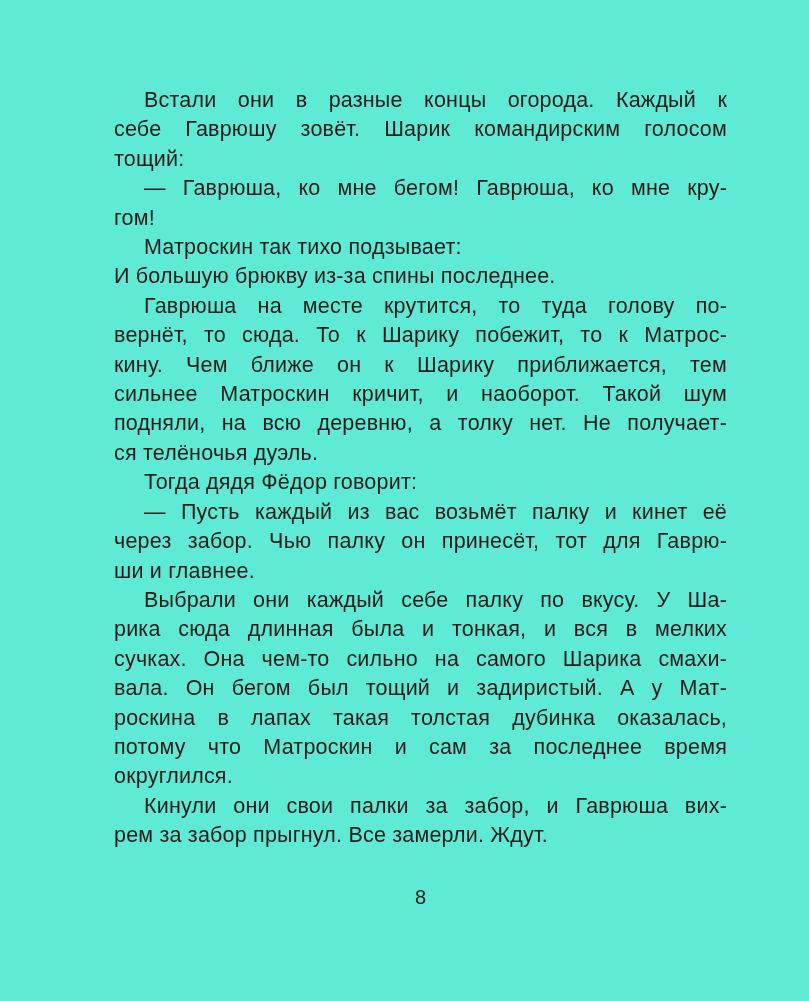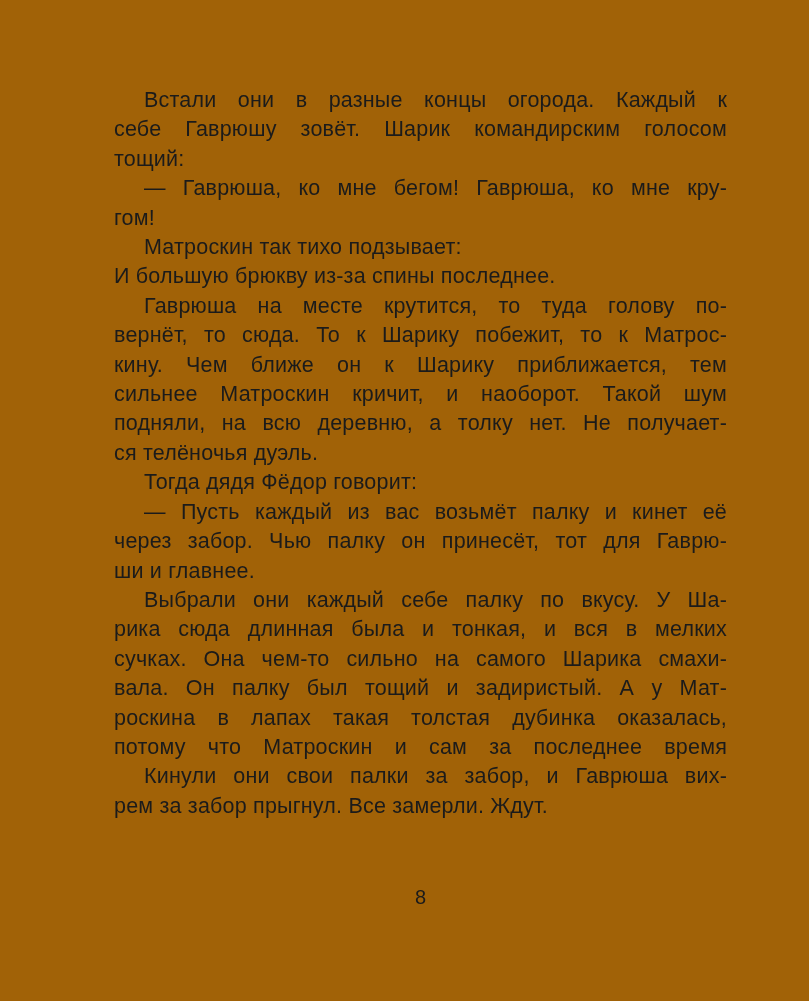--- a/index.html
+++ b/index.html
@@ -4,21 +4,21 @@
 <style>
   html, body {
     margin: 0;
     padding: 0;
     background: #ffffff;
   }
   .book-page {
     position: relative;
     width: 809px;
     height: 1001px;
-    background: #a16207;
+    background: #5eead4;
     font-family: "Liberation Sans", sans-serif;
     color: #1b1b1b;
     overflow: hidden;
   }
   .text-block {
     position: absolute;
     left: 114px;
     top: 86px;
     width: 613px;
     font-size: 21.5px;
@@ -83,23 +83,24 @@
       </div>
       <div class="para">
         <div class="line first">— Пусть каждый из вас возьмёт палку и кинет её</div>
         <div class="line">через забор. Чью палку он принесёт, тот для Гаврю-</div>
         <div class="line last">ши и главнее.</div>
       </div>
       <div class="para">
         <div class="line first">Выбрали они каждый себе палку по вкусу. У Ша-</div>
         <div class="line">рика сюда длинная была и тонкая, и вся в мелких</div>
         <div class="line">сучках. Она чем-то сильно на самого Шарика смахи-</div>
-        <div class="line">вала. Он палку был тощий и задиристый. А у Мат-</div>
+        <div class="line">вала. Он бегом был тощий и задиристый. А у Мат-</div>
         <div class="line">роскина в лапах такая толстая дубинка оказалась,</div>
         <div class="line">потому что Матроскин и сам за последнее время</div>
+        <div class="line last">округлился.</div>
       </div>
       <div class="para">
         <div class="line first">Кинули они свои палки за забор, и Гаврюша вих-</div>
         <div class="line last">рем за забор прыгнул. Все замерли. Ждут.</div>
       </div>
     </div>
   <div class="page-number">8</div>
 </div>
 
 </body></html>

